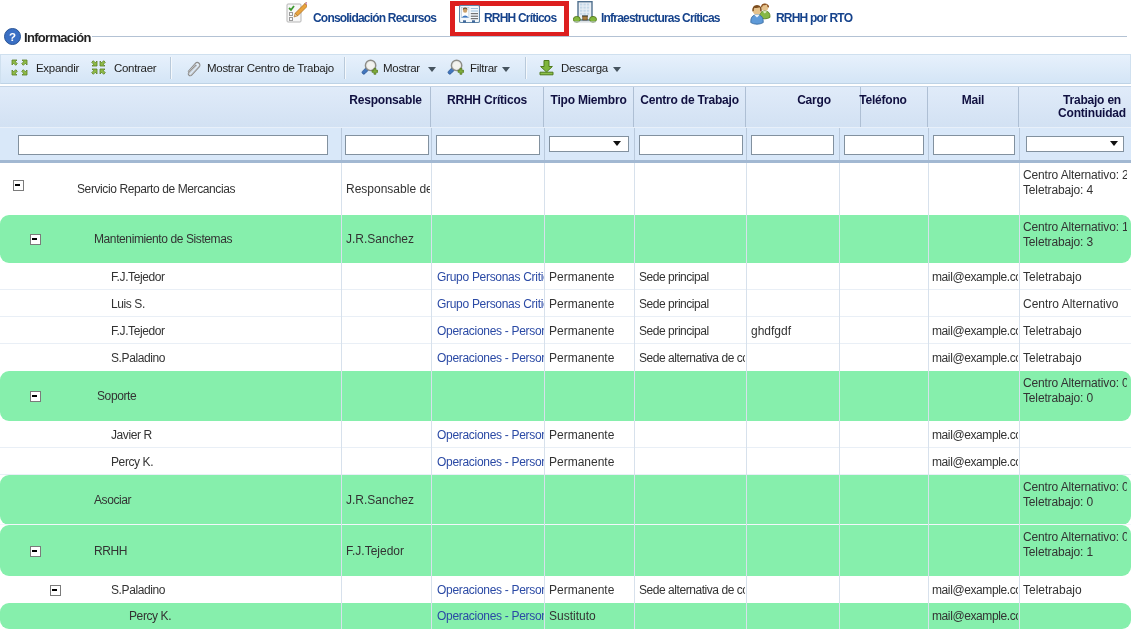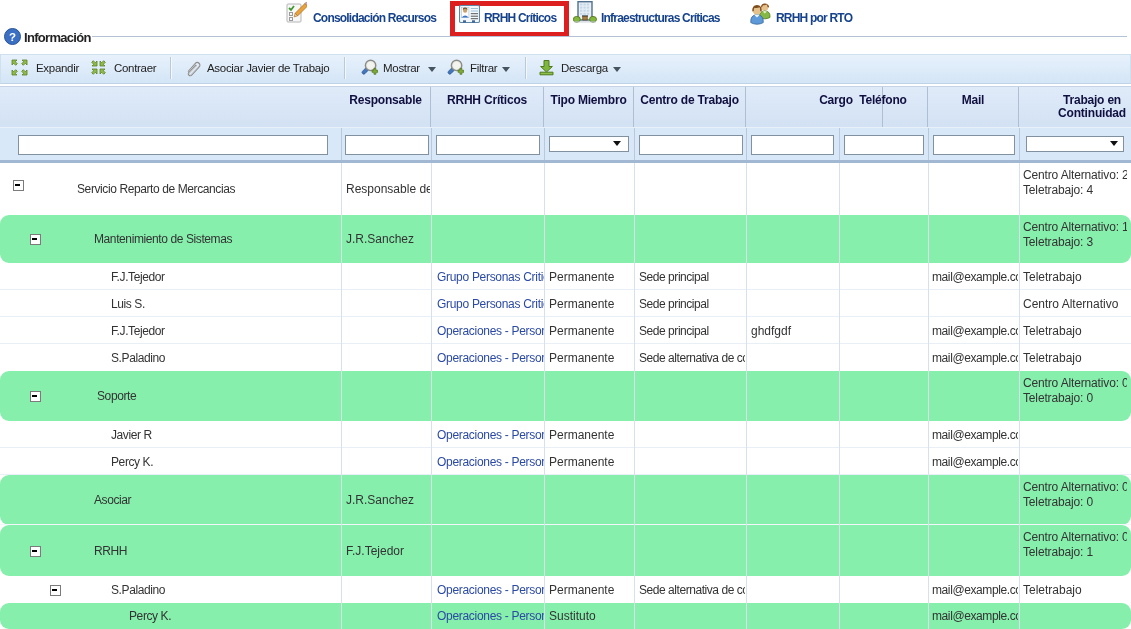--- a/index.html
+++ b/index.html
@@ -141,21 +141,21 @@
 <span class="tbt" style="left:114px">Contraer</span>
 <div class="tsep" style="left:170px"></div>
 <svg class="abs" style="left:184px;top:59px" width="18" height="18" viewBox="0 0 18 18">
  <g fill="none" stroke="#8a8a8a" stroke-width="1.5" stroke-linecap="round">
   <path d="M4.5 12.5 L11.5 4.5 a2.4 2.4 0 0 1 3.6 3.2 L7.5 16 a1.7 1.7 0 0 1 -2.6-2.2 L12 6.5"></path>
  </g>
  <g fill="none" stroke="#fff" stroke-width=".6" stroke-linecap="round" opacity=".8">
   <path d="M4.9 12.5 L11.8 4.8 a2 2 0 0 1 2.9 2.7 L7.4 15.5 a1.3 1.3 0 0 1 -2-1.7 L12 6.8"></path>
  </g>
 </svg>
-<span class="tbt" style="left:207px">Asociar Javier de Trabajo</span>
+<span class="tbt" style="left:207px">Mostrar Centro de Trabajo</span>
 <div class="tsep" style="left:344px"></div>
 <svg class="abs" style="left:361px;top:59px" width="17" height="17" viewBox="0 0 17 17">
  <rect x="1.5" y="10" width="8" height="3.4" rx="1.6" transform="rotate(-45 5 13)" fill="#4276bd" stroke="#2c5590" stroke-width=".7"></rect>
  <circle cx="9.6" cy="6.4" r="5.2" fill="#e9e9e6" stroke="#8d8d88" stroke-width="1.4"></circle>
  <circle cx="9.6" cy="6.4" r="3.4" fill="#f3f3ef"></circle>
  <path d="M12.4 9 h2.4 v2.4 h2.4 v2.4 h-2.4 v2.4 h-2.4 v-2.4 h-2.4 v-2.4 h2.4Z" transform="scale(.82) translate(3.4 2.4)" fill="#7fae3b" stroke="#55771f" stroke-width=".9"></path>
 </svg>
 <span class="tbt" style="left:383px">Mostrar</span>
 <div class="darr" style="left:428px"></div>
 <svg class="abs" style="left:447px;top:59px" width="17" height="17" viewBox="0 0 17 17">
@@ -172,21 +172,21 @@
  <path d="M2 13.2 h13 v2.6 h-13Z" fill="#8cc04a" stroke="#4f7a1c" stroke-width="1"></path>
 </svg>
 <span class="tbt" style="left:561px">Descarga</span>
 <div class="darr" style="left:613px"></div>
 
 <div id="ghead">
  <div class="hc" style="left:341px;width:90px">Responsable</div>
  <div class="hc" style="left:431px;width:113px">RRHH Críticos</div>
  <div class="hc" style="left:544px;width:90px">Tipo Miembro</div>
  <div class="hc" style="left:634px;width:112px">Centro de Trabajo</div>
- <div class="hc" style="left:790px;width:93px">Cargo</div>
+ <div class="hc" style="left:768px;width:93px">Cargo</div>
  <div class="hc" style="left:839px;width:89px">Teléfono</div>
  <div class="hc" style="left:928px;width:91px">Mail</div>
  <div class="hc" style="left:1036px;width:112px;border-right:none">Trabajo en<br>Continuidad</div>
 </div>
 
 <div id="frow">
  <div class="fsep" style="left:341px"></div>
       <div class="fsep" style="left:431px"></div>
  <div class="fsep" style="left:544px"></div>
       <div class="fsep" style="left:634px"></div>

